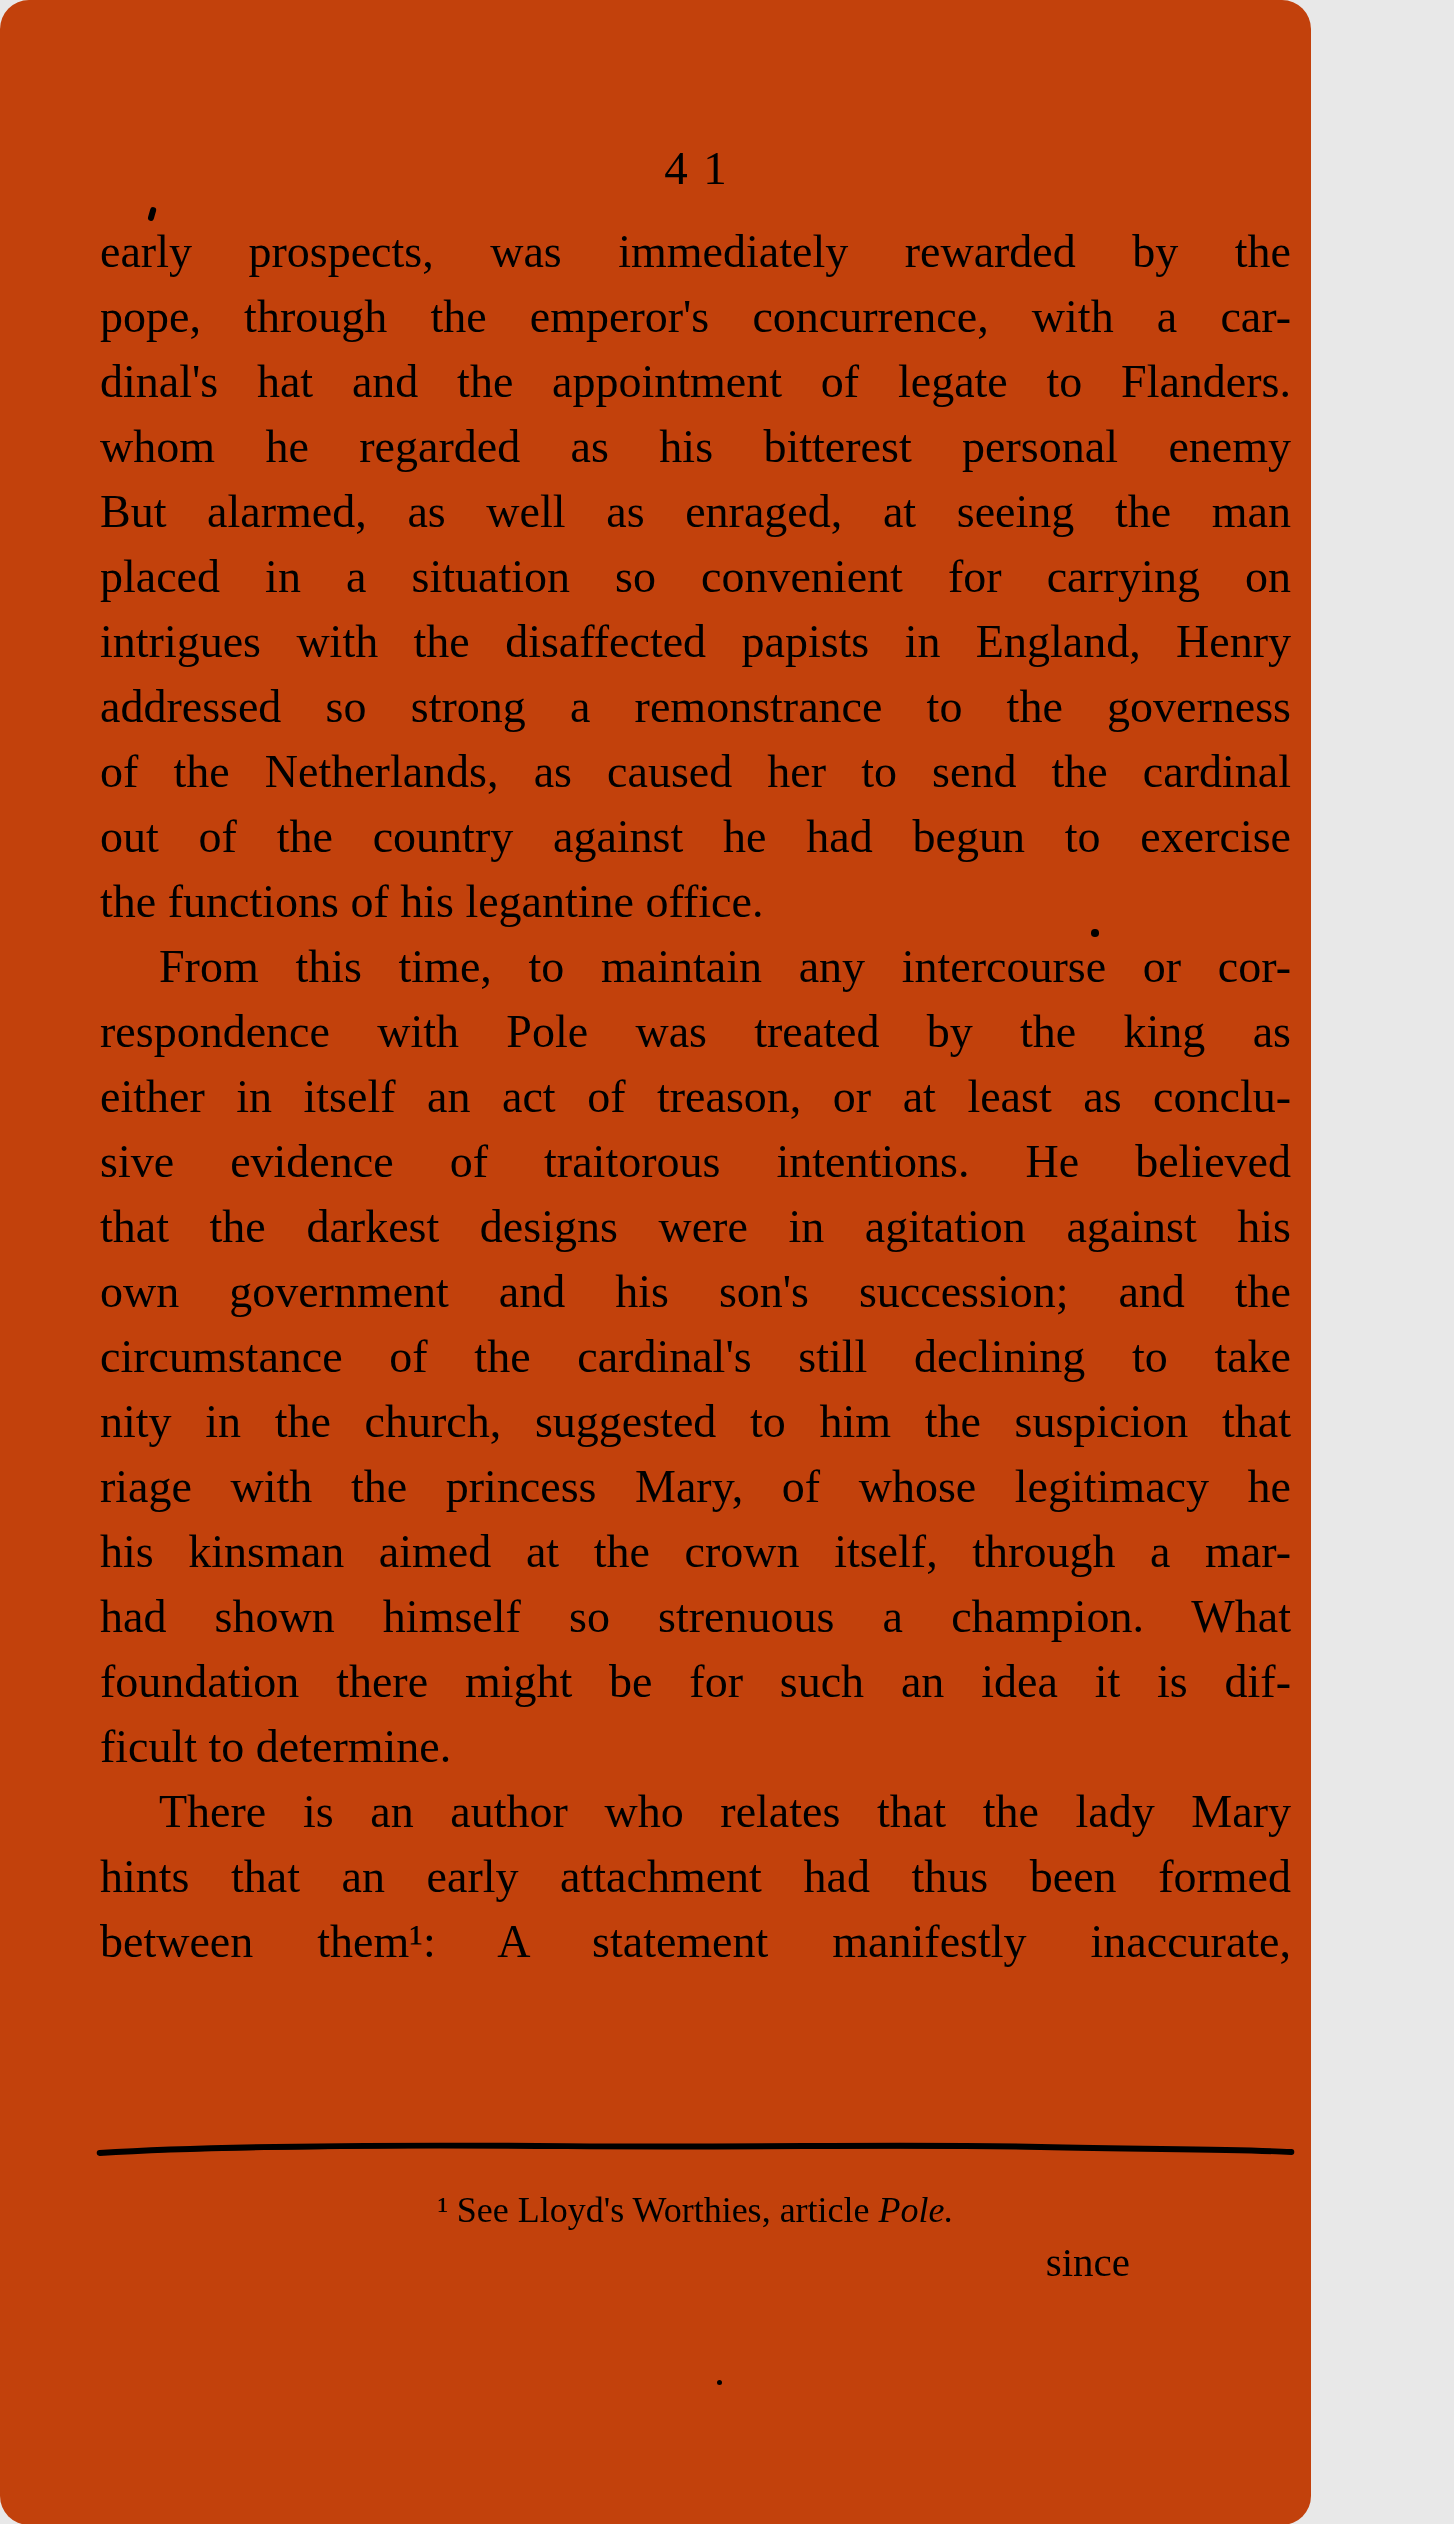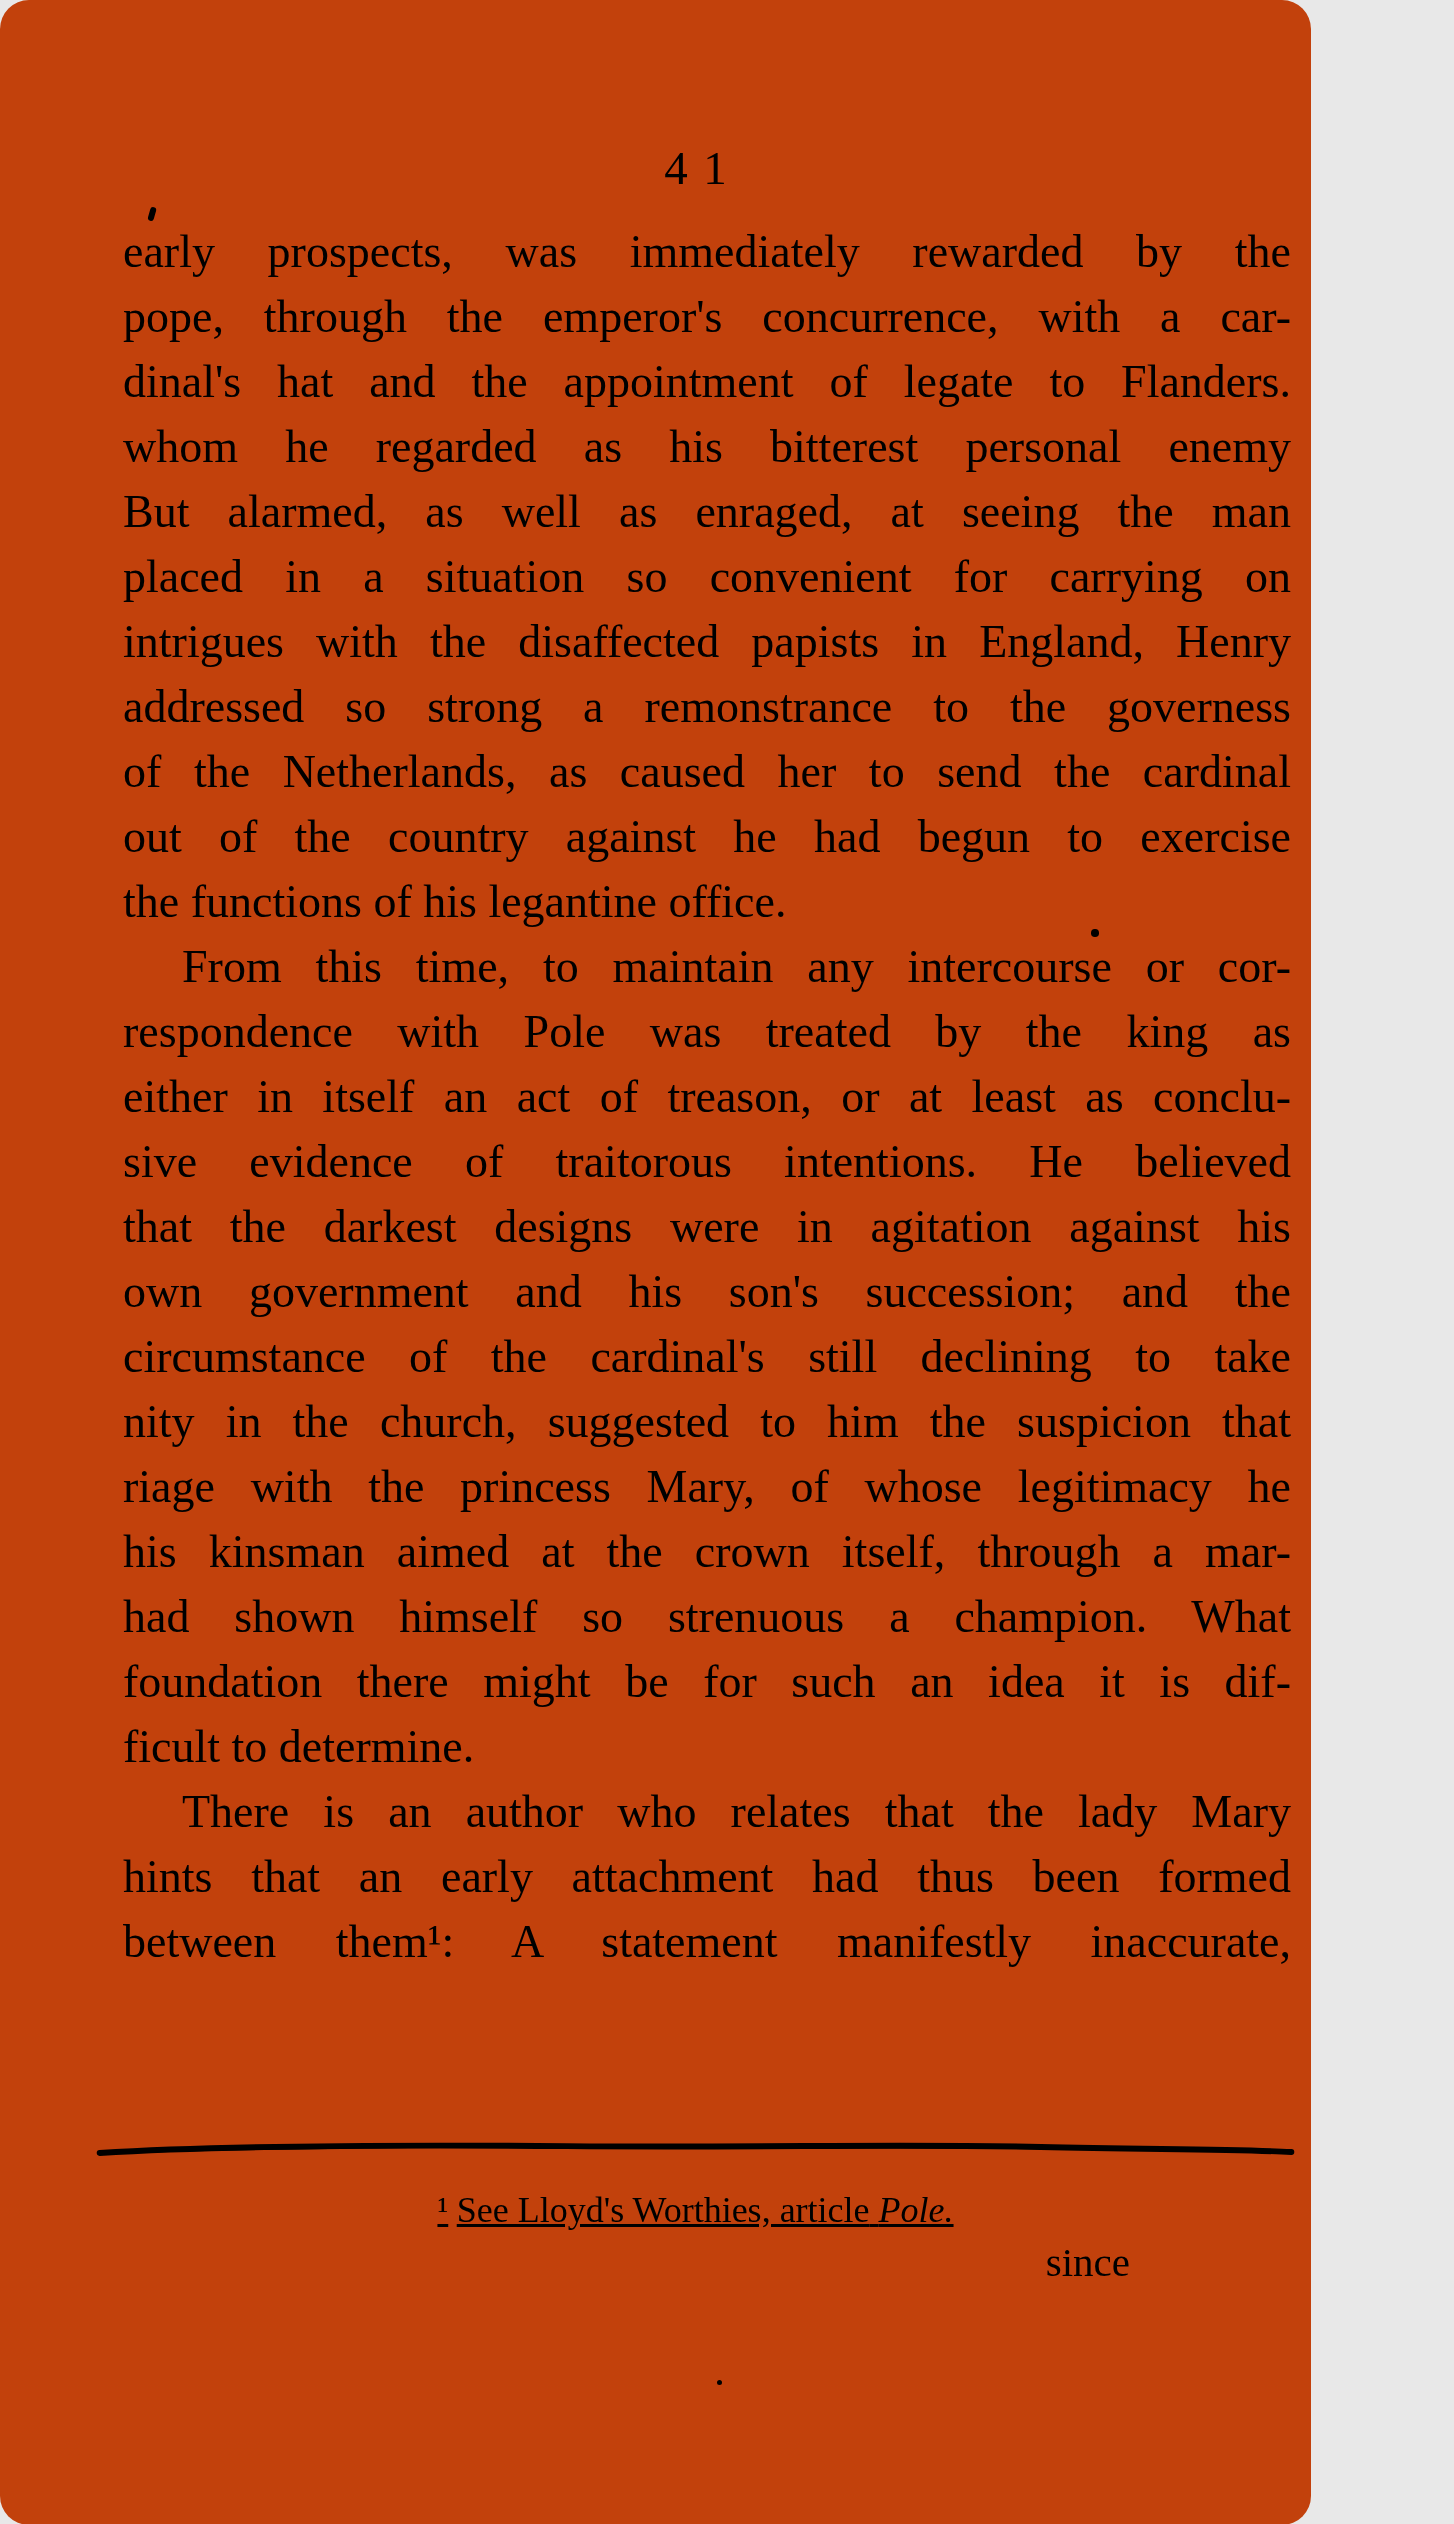--- a/index.html
+++ b/index.html
@@ -27,37 +27,35 @@
     position: absolute;
     top: 219px;
     left: 100px;
     width: 1191px;
     font-size: 46px;
     line-height: 65px;
   }
   .line {
     text-align: justify;
     text-align-last: justify;
-    margin-left: 23px;
   }
   .line.short { text-align-last: left; }
   .line.indent { padding-left: 59px; }
   .rule {
     position: absolute;
     top: 2136px;
     left: 92px;
   }
   .footnote {
     position: absolute;
     top: 2189px;
     left: 100px;
     width: 1191px;
     text-align: center;
     font-size: 36px;
-    text-decoration: underline;
   }
   .footnote .marker { margin-right: 8.5px; }
   .footnote .it { font-style: italic; }
   .catchword {
     position: absolute;
     top: 2238px;
     right: 181px;
     font-size: 41px;
   }
   .speck { position: absolute; background: #000; }

